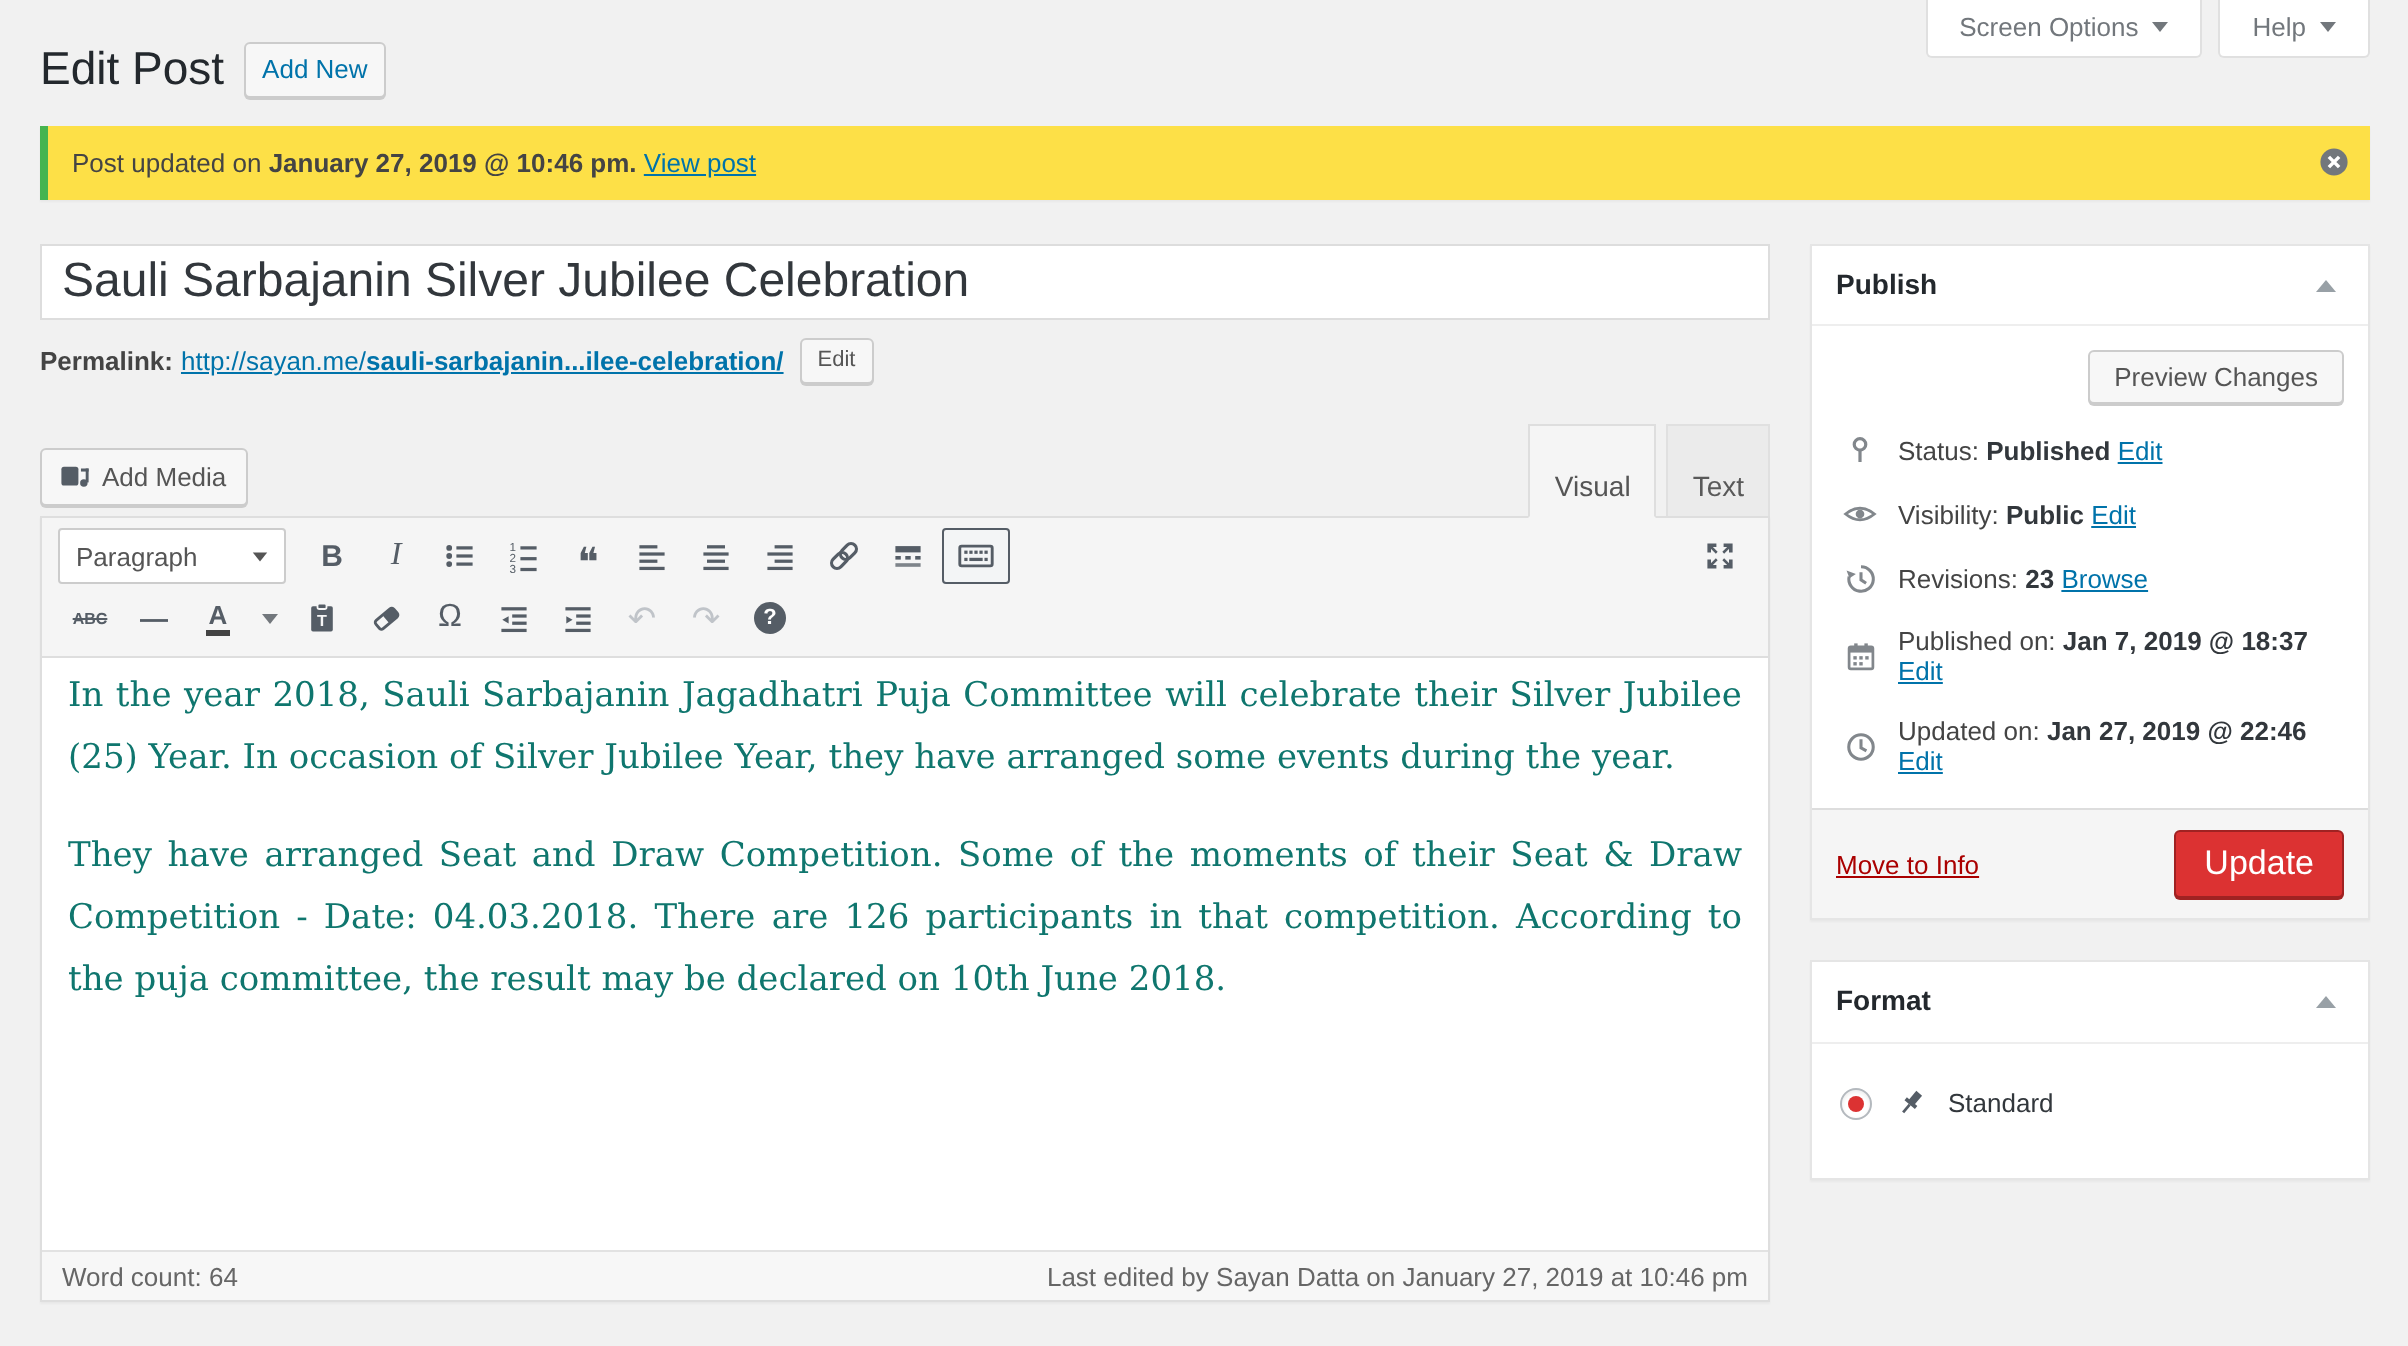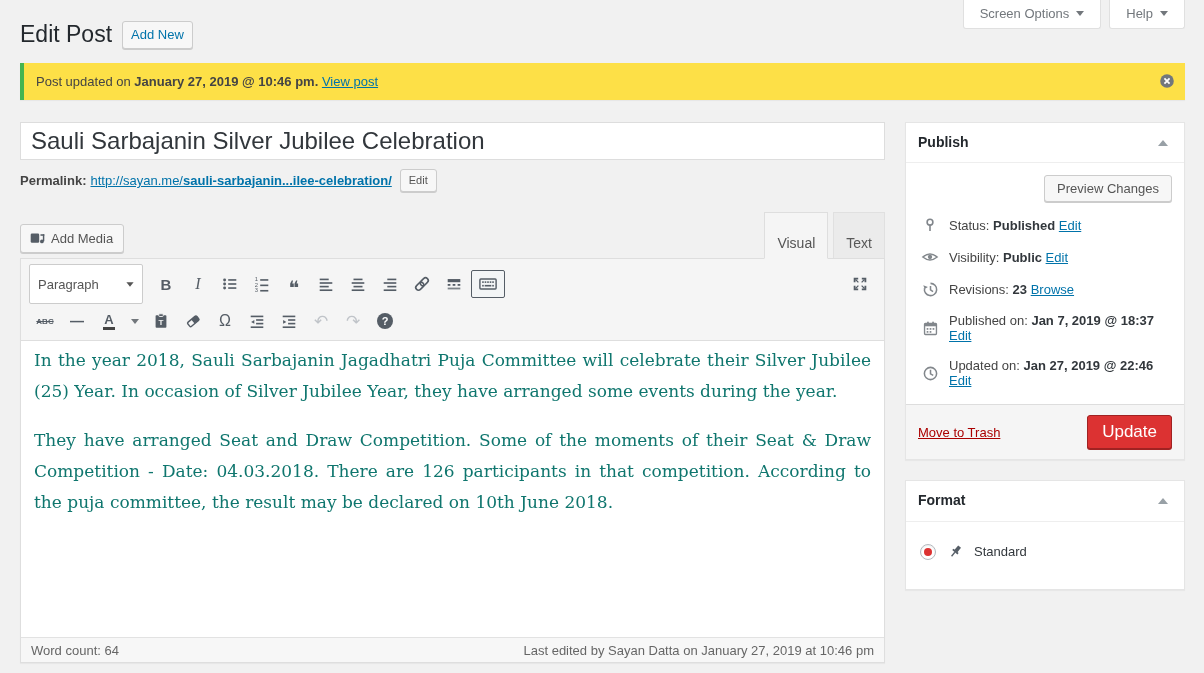--- a/index.html
+++ b/index.html
@@ -76,21 +76,21 @@
   .mce-row { display: flex; align-items: center; padding: 3px 2px; }
   .mce-row + .mce-row { padding-top: 0; }
   .mce-btn {
     width: 30px; height: 28px; display: inline-flex; align-items: center; justify-content: center;
     background: transparent; border: 1px solid transparent; border-radius: 2px;
     color: #555d66; cursor: pointer; padding: 0; margin: 0 1px; font-family: "Liberation Sans", sans-serif;
   }
   .mce-btn.disabled { color: #c0c4c9; cursor: default; }
   .mce-btn.active-toggle { border-color: #555d66; background: #f3f5f6; width: 34px; }
   .mce-listbox {
-    width: 114px; height: 40px; background: #fff; border: 1px solid #ccc; border-radius: 2px;
+    width: 114px; height: 28px; background: #fff; border: 1px solid #ccc; border-radius: 2px;
     display: inline-flex; align-items: center; justify-content: space-between;
     padding: 0 8px; margin-right: 7px; font-size: 13px; color: #555; cursor: pointer;
   }
   .mce-listbox .caret-down { border-top-color: #555; transform: scale(.9); }
   .glyph-b { font-weight: bold; font-size: 15px; }
   .glyph-i { font-style: italic; font-family: "Liberation Serif", serif; font-size: 16px; }
   .glyph-quote { font-size: 20px; line-height: 10px; padding-top: 8px; font-family: "Liberation Serif", serif; }
   .glyph-strike { font-size: 8px; font-weight: bold; text-decoration: line-through; letter-spacing: 0; }
   .glyph-hr { font-size: 14px; font-weight: bold; }
   .glyph-omega { font-size: 16px; }
@@ -494,21 +494,21 @@
             </span>
             <span>
               <span>Updated on:</span>
               <b>Jan 27, 2019 @ 22:46</b>
               <a href="#">Edit</a>
             </span>
           </div>
         </div>
 
         <div class="publish-footer">
-          <a href="#" class="trash-link">Move to Trash</a>
+          <a href="#" class="trash-link">Move to Info</a>
           <button class="update-btn">Update</button>
         </div>
       </div>
 
 
       <div class="postbox">
         <div class="postbox-header">
           <h2>Format</h2>
           <button class="toggle-btn"><span class="caret-up"></span></button>
         </div>

